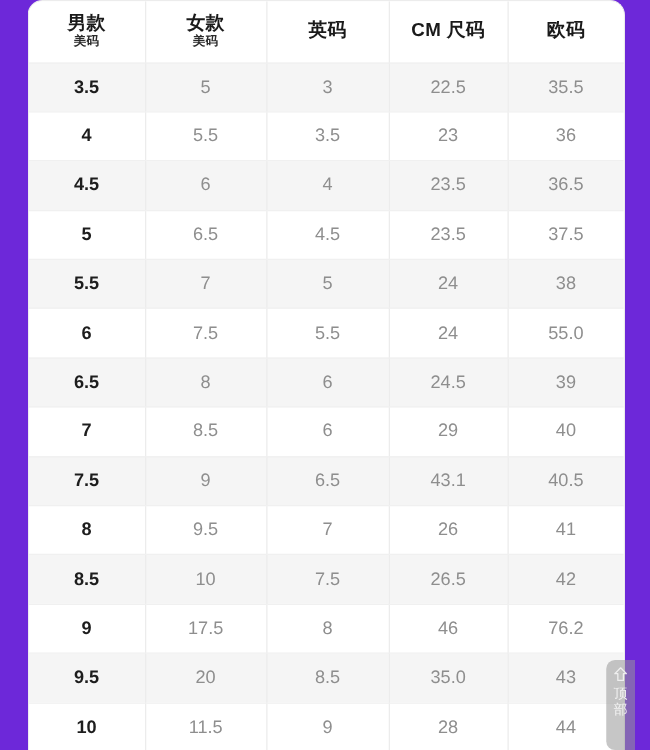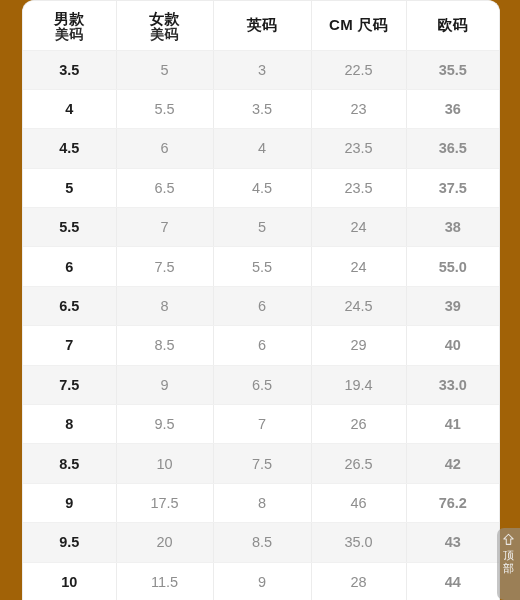--- a/index.html
+++ b/index.html
@@ -13,21 +13,21 @@
     overflow: hidden;
     font-family: "Liberation Sans", "DejaVu Sans", sans-serif;
     position: relative;
   }
 
   #page {
     position: absolute;
     left: 0; top: 0;
     width: 520px;
     height: 600px;
-    background: #a16207;
+    background: #6d28d9;
     overflow: hidden;
   }
 
   
   .table-wrap {
     position: absolute;
     left: 22px;
     top: 0px;
     width: 478px;            
     background: #ffffff;
@@ -68,21 +68,21 @@
   .hd-main {
     display: block;
     font-size: 15px;
     font-weight: bold;
     color: #1a1a1a;
     line-height: 17px;
     letter-spacing: 0.3px;
   }
   .hd-sub {
     display: block;
-    font-size: 14px;
+    font-size: 10px;
     font-weight: bold;
     color: #2b2b2b;
     line-height: 12px;
     margin-top: 1px;
     letter-spacing: 0.2px;
   }
   .hd-solo .hd-main { line-height: 18px; }
 
   
   tbody tr { height: 39.4px; margin-top: 27px; }
@@ -92,31 +92,31 @@
   tbody td {
     border-right: 1px solid #ececec;
     border-bottom: 1px solid #f0f0f0;
     text-align: center;
     vertical-align: middle;
     padding: 0;
     font-size: 14.5px;
     color: #8e8e8e;
     font-weight: normal;
   }
-  tbody td:last-child { border-right: none; font-weight: bold; }
+  tbody td:last-child { border-right: none; }
   tbody td.primary {
     color: #1d1d1d;
     font-weight: bold;
     font-size: 14.5px;
   }
 
   
   .to-top {
     position: absolute;
-    right: 0px;
+    right: 12px;
     top: 528px;
     width: 23px;
     height: 72px;
     background: rgba(151,151,151,0.55);
     border-top-left-radius: 7px;
     border-bottom-left-radius: 7px;
     display: flex;
     flex-direction: column;
     align-items: center;
     justify-content: flex-start;
@@ -231,22 +231,22 @@
             <td class="primary">7</td>
             <td>8.5</td>
             <td>6</td>
             <td>29</td>
             <td>40</td>
           </tr>
           <tr class="shaded">
             <td class="primary">7.5</td>
             <td>9</td>
             <td>6.5</td>
-            <td>19.4</td>
-            <td>33.0</td>
+            <td>43.1</td>
+            <td>40.5</td>
           </tr>
           <tr class="plain">
             <td class="primary">8</td>
             <td>9.5</td>
             <td>7</td>
             <td>26</td>
             <td>41</td>
           </tr>
           <tr class="shaded">
             <td class="primary">8.5</td>

